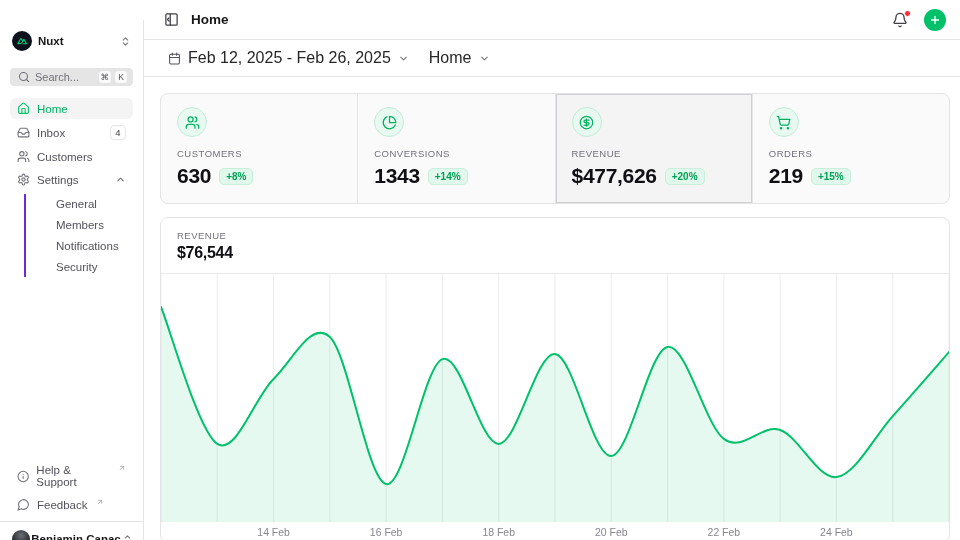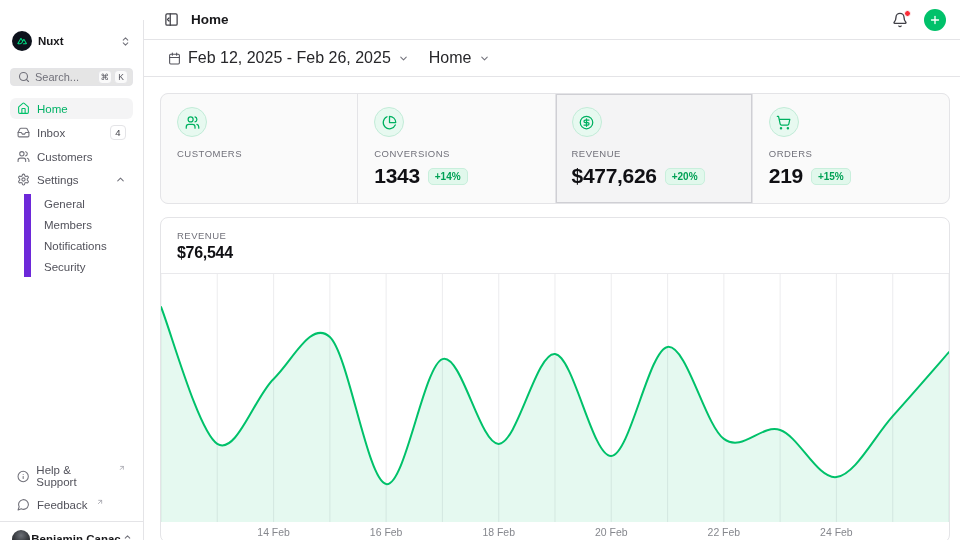--- a/index.html
+++ b/index.html
@@ -45,21 +45,21 @@
   }
   .nav-item .nav-label { flex: 1; }
   .nav-item.active { background: #f4f4f5; color: #00b266; }
   .nav-item.active .ni { color: #00C16A; }
   .ni { color: #71717a; }
   .count-badge {
     font-size: 9.5px; font-weight: 500; color: #3f3f46;
     border: 1px solid #e4e4e7; border-radius: 4px; background: #fff;
     min-width: 16px; height: 15px; display: inline-flex; align-items: center; justify-content: center; padding: 0 3px;
   }
-  .subnav { margin: 2px 0 0 14px; border-left: 7px solid #6d28d9; display: flex; flex-direction: column; gap: 1px; }
+  .subnav { margin: 2px 0 0 14px; border-left: 2px solid #6d28d9; display: flex; flex-direction: column; gap: 1px; padding-left: 17px; }
   .subnav-item {
     display: block; padding: 4px 6px 4px 13px; font-size: 11.5px; font-weight: 500;
     color: #52525b; border: none; background: transparent; cursor: pointer; text-align: left; border-radius: 0 6px 6px 0;
   }
 
   .sb-footer { margin-top: auto; display: flex; flex-direction: column; gap: 2px; padding-bottom: 6px; }
   .ext-arrow { color: #a1a1aa; margin-left: 1px; align-self: flex-start; }
   .sb-user {
     border-top: 1px solid #e4e4e7; margin: 0 -10px; padding: 8px 10px 4px 12px;
     display: flex; align-items: center; cursor: pointer; background: transparent; border-left:none; border-right:none; border-bottom:none;
@@ -292,20 +292,24 @@
       <div class="stat-card">
         <span class="stat-icon">
             <svg width="15" height="15" viewBox="0 0 24 24" fill="none" stroke="currentColor" stroke-width="2" stroke-linecap="round" stroke-linejoin="round">
               <path d="M16 21v-2a4 4 0 0 0-4-4H6a4 4 0 0 0-4 4v2"></path>
               <circle cx="9" cy="7" r="4"></circle>
               <path d="M22 21v-2a4 4 0 0 0-3-3.87"></path>
               <path d="M16 3.13a4 4 0 0 1 0 7.75"></path>
             </svg>
           </span>
         <div class="stat-label">CUSTOMERS</div>
+        <div class="stat-row">
+          <span class="stat-value">630</span>
+          <span class="delta-badge">+8%</span>
+        </div>
       </div>
       <div class="stat-card">
         <span class="stat-icon">
             <svg width="15" height="15" viewBox="0 0 24 24" fill="none" stroke="currentColor" stroke-width="2" stroke-linecap="round" stroke-linejoin="round">
               <path d="M21.21 15.89A10 10 0 1 1 8 2.83"></path>
               <path d="M22 12A10 10 0 0 0 12 2v10z"></path>
             </svg>
           </span>
         <div class="stat-label">CONVERSIONS</div>
         <div class="stat-row">

